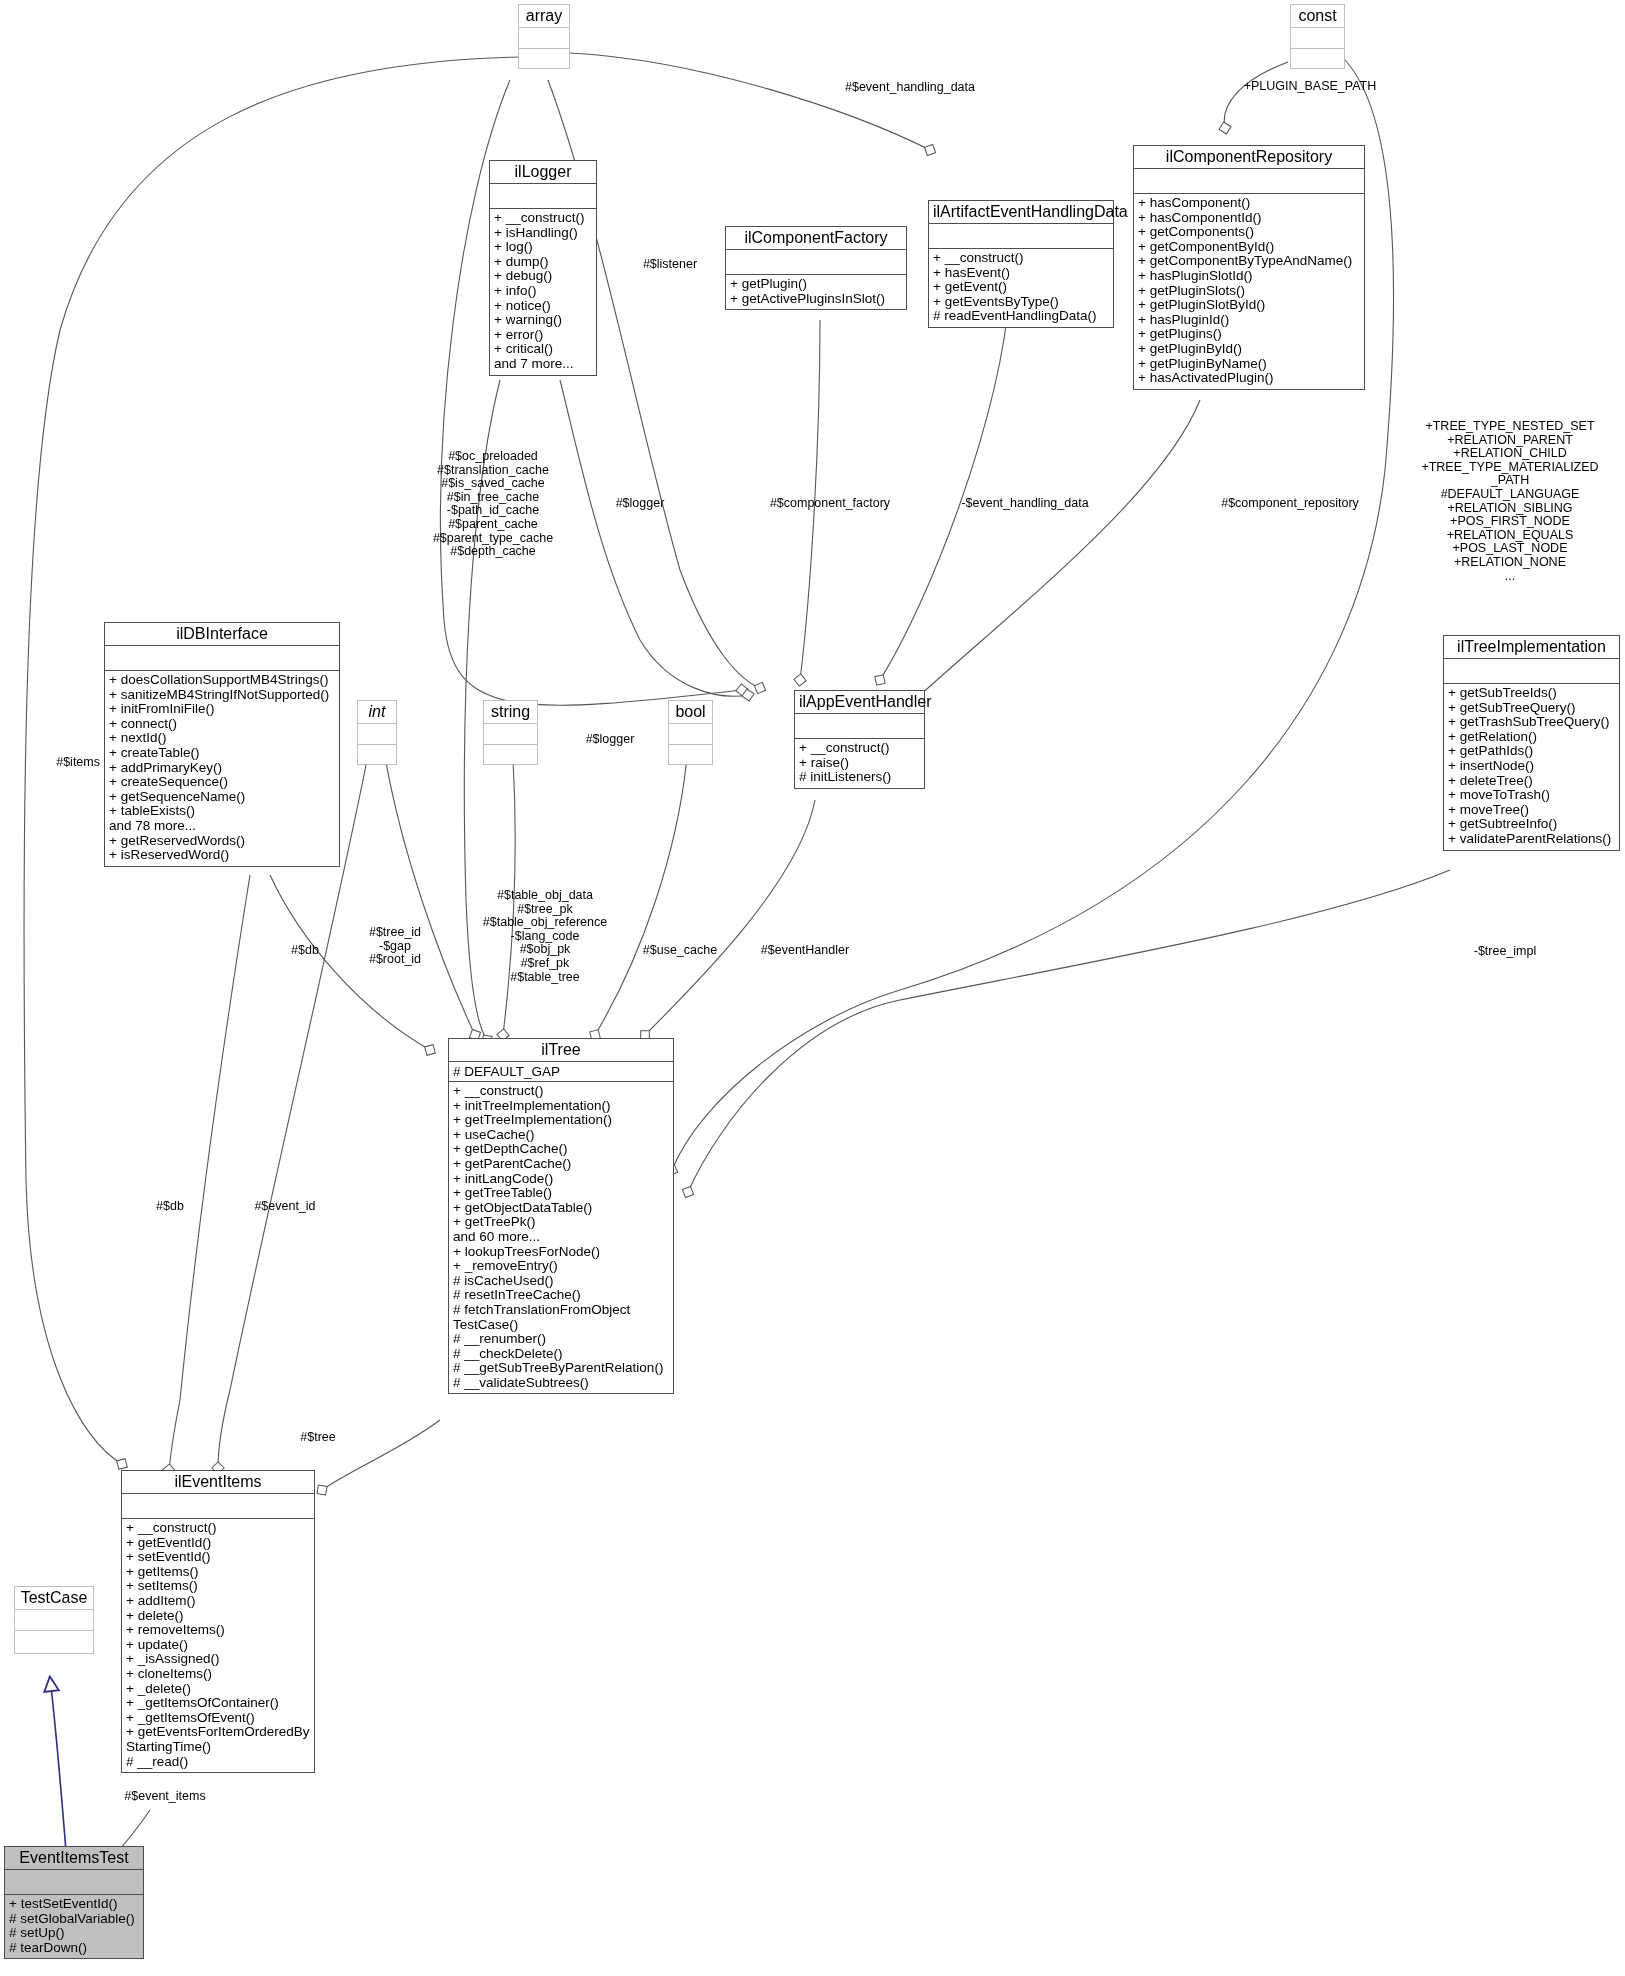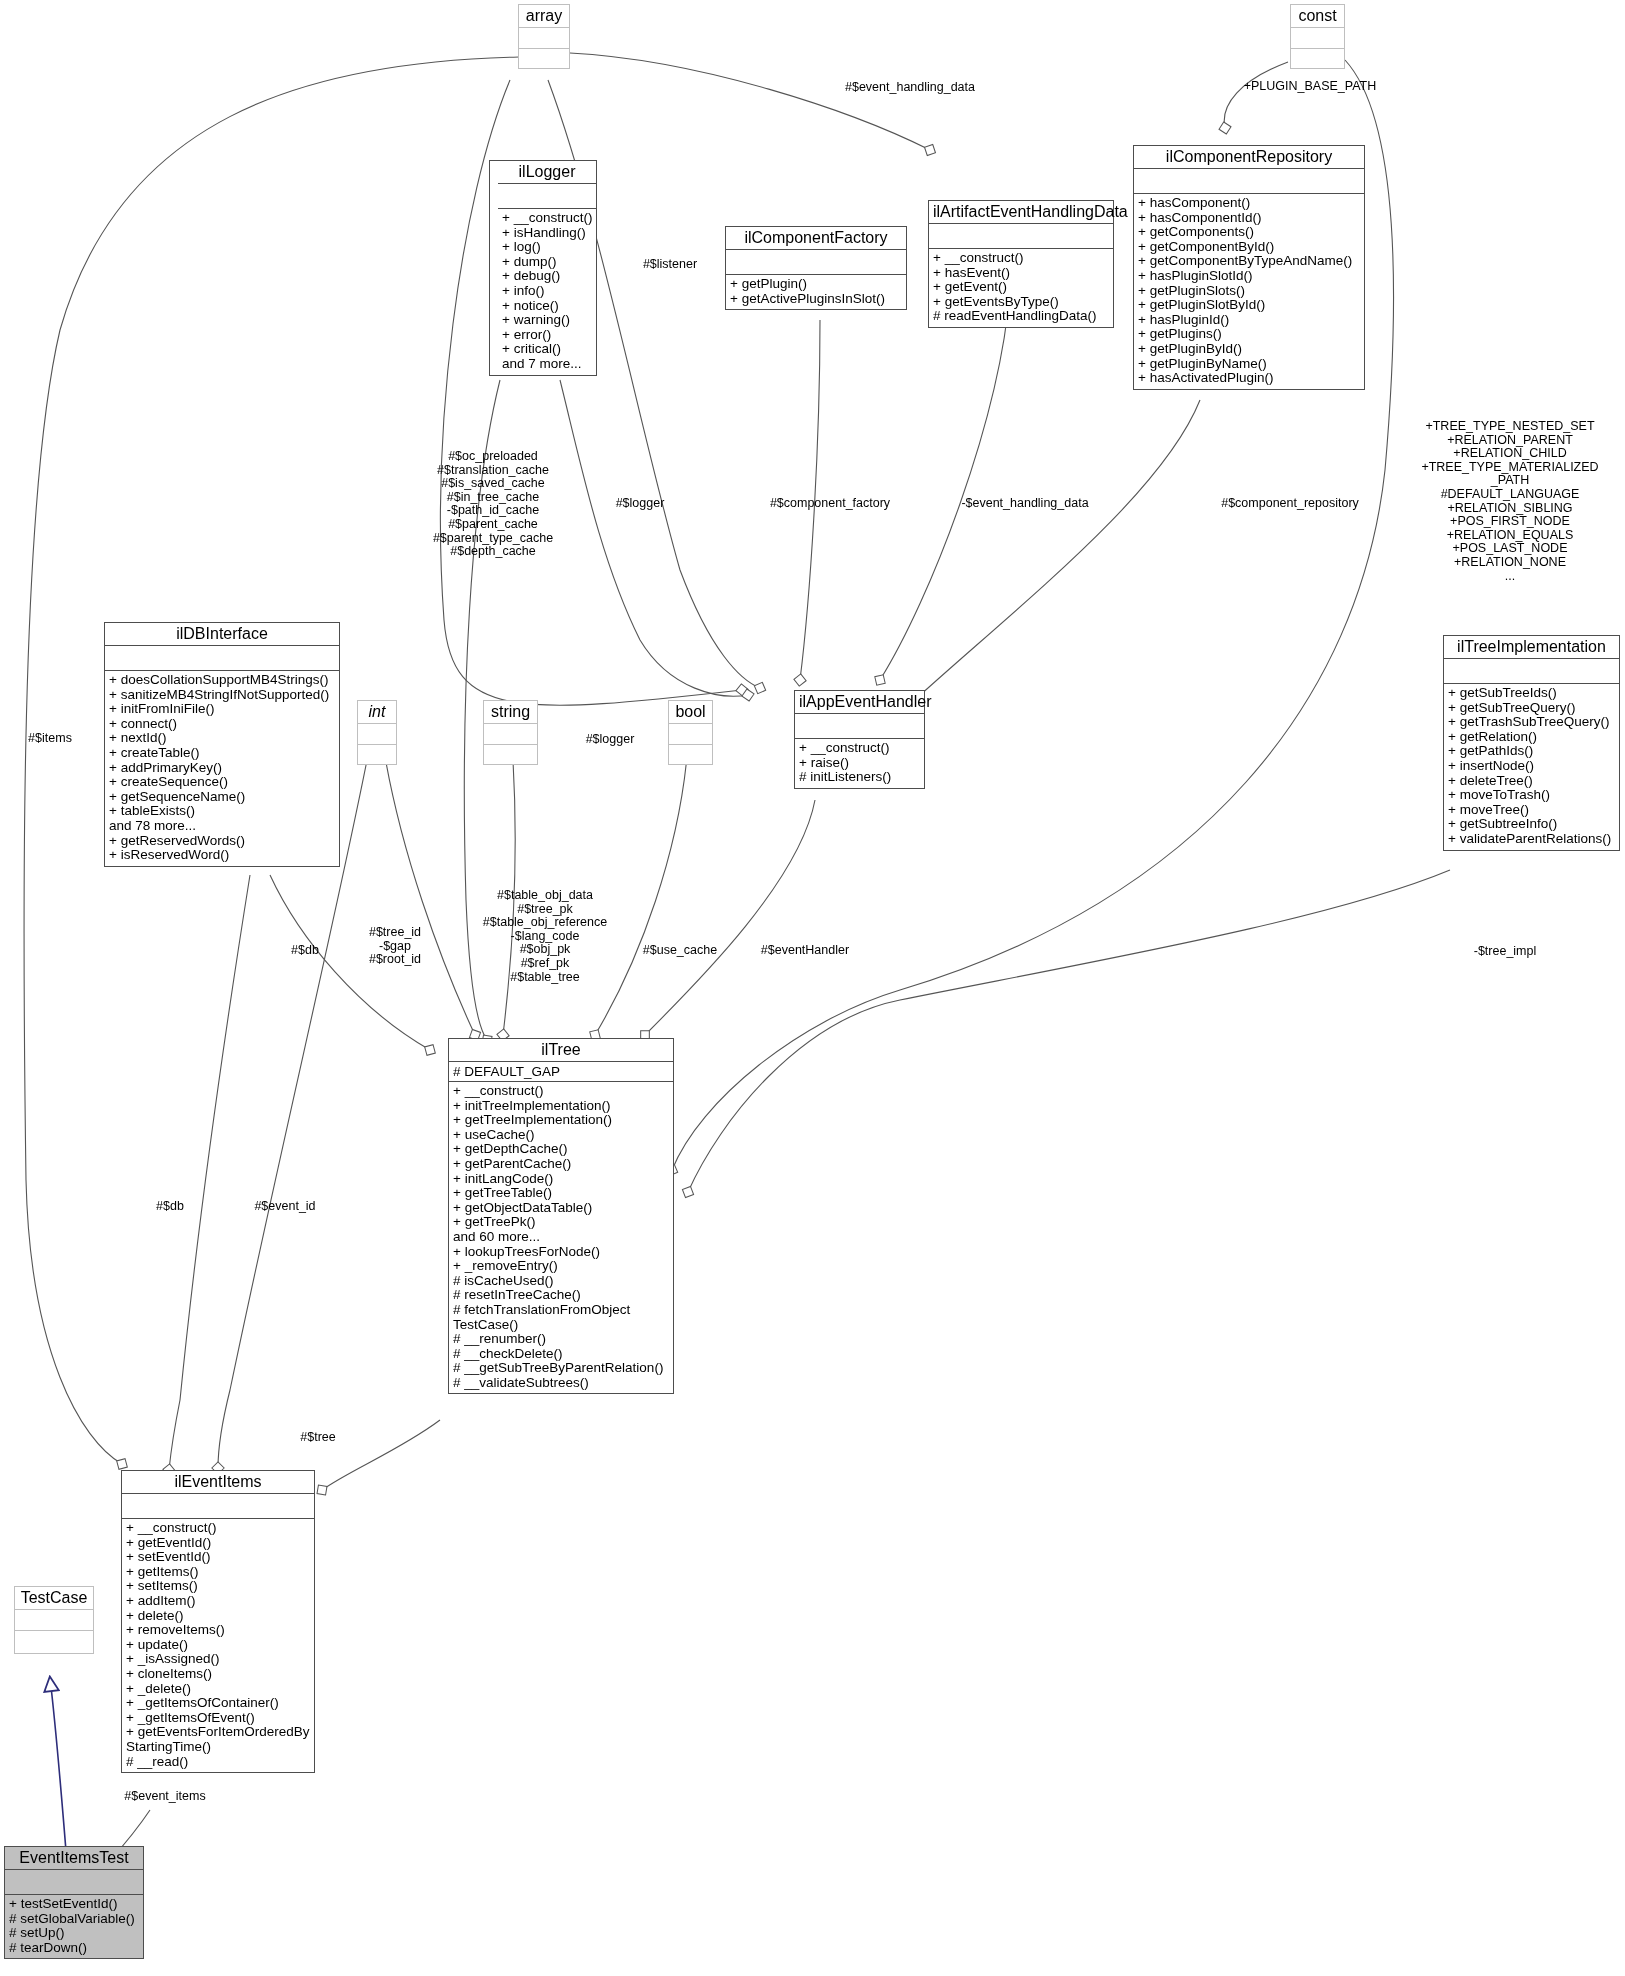--- a/index.html
+++ b/index.html
@@ -144,21 +144,21 @@
     <div class="uml-attrs"></div>
     <div class="uml-ops" style="min-height:14px;"></div>
   </div>
 
   <div class="uml-box faint" style="left:1290px; top:4px; width:55px;">
     <div class="uml-title">const</div>
     <div class="uml-attrs"></div>
     <div class="uml-ops" style="min-height:14px;"></div>
   </div>
 
-  <div class="uml-box" style="left:489px; top:160px; width:108px;padding-left:8px;">
+  <div class="uml-box" style="left:489px; top:160px; width:108px;">
     <div class="uml-title">ilLogger</div>
     <div class="uml-attrs" style="height:20px;"></div>
     <div class="uml-ops">
       <div>+ __construct()</div>
       <div>+ isHandling()</div>
       <div>+ log()</div>
       <div>+ dump()</div>
       <div>+ debug()</div>
       <div>+ info()</div>
       <div>+ notice()</div>
@@ -376,21 +376,21 @@
 +TREE_TYPE_MATERIALIZED
 _PATH
 #DEFAULT_LANGUAGE
 +RELATION_SIBLING
 +POS_FIRST_NODE
 +RELATION_EQUALS
 +POS_LAST_NODE
 +RELATION_NONE
 ...</div>
 
-  <div class="edge-label" style="left:0px; top:732px; width:100px;">#$items</div>
+  <div class="edge-label" style="left:0px; top:756px; width:100px;text-align:right;">#$items</div>
 
   <div class="edge-label" style="left:560px; top:733px; width:100px;">#$logger</div>
 
   <div class="edge-label" style="left:275px; top:944px; width:60px;">#$db</div>
 
   <div class="edge-label" style="left:330px; top:926px; width:130px;">#$tree_id
 -$gap
 #$root_id</div>
 
   <div class="edge-label" style="left:450px; top:889px; width:190px;">#$table_obj_data

